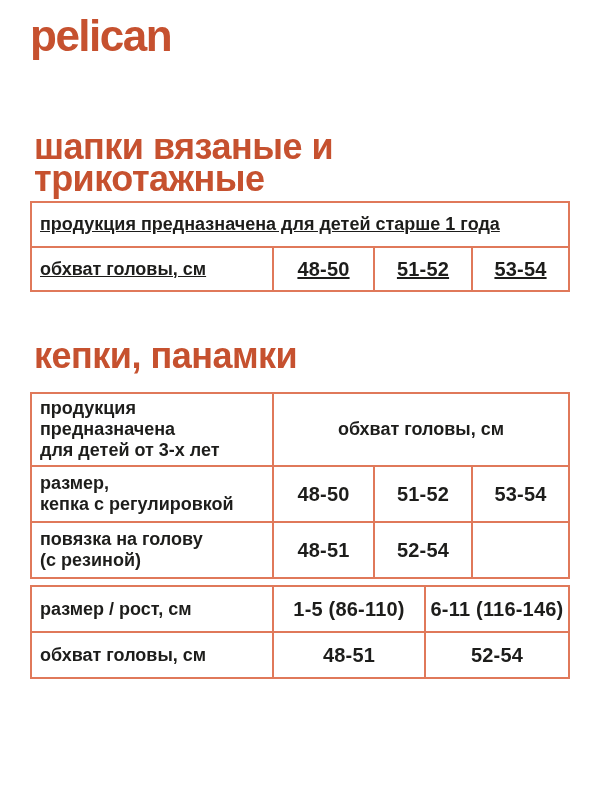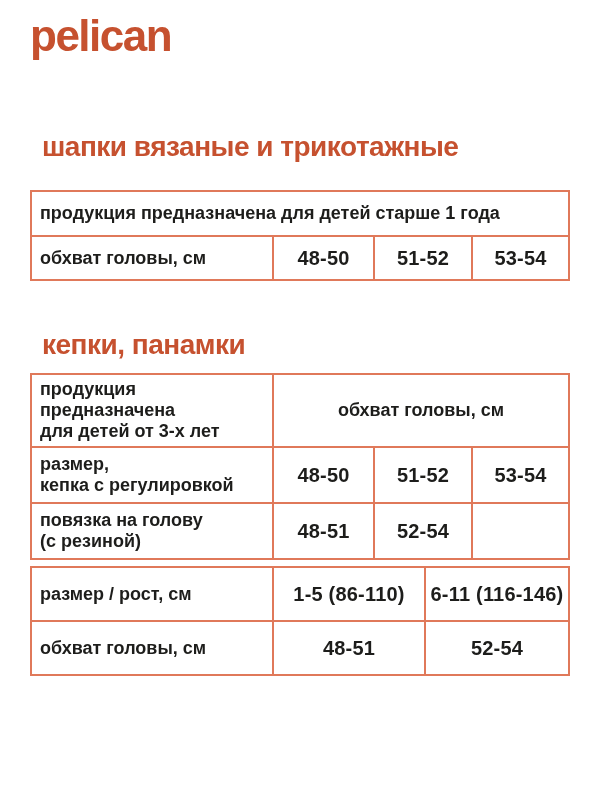--- a/index.html
+++ b/index.html
@@ -18,38 +18,38 @@
   }
   .logo {
     margin-top: 12px;
     font-size: 44px;
     line-height: 48px;
     font-weight: bold;
     letter-spacing: -1.5px;
     color: #c6512f;
   }
   .heading {
-    margin: 12px;
-    font-size: 28px;
+    margin: 4px;
+    font-size: 36px;
     line-height: 32px;
     font-weight: bold;
     letter-spacing: -0.5px;
     color: #c6512f;
   }
   .h1-pos { margin-top: 71px; }
   .h2-pos { margin-top: 48px; }
   .h3-pos { margin-top: 45px; }
 
   table.t {
     border-collapse: collapse;
     table-layout: fixed;
     width: 538px;
   }
-  .t1-pos { margin-top: 27px; }
-  .t2-pos { margin-top: 12px; padding-left: 14px; }
+  .t1-pos { margin-top: 6px; text-decoration: underline; }
+  .t2-pos { margin-top: 20px; padding-left: 14px; }
   .t3-pos { margin-top: 6px; }
 
   table.t td {
     border: 2px solid #e0795a;
     font-weight: bold;
     vertical-align: middle;
     overflow: hidden;
   }
   td.label {
     text-align: left;
@@ -63,21 +63,21 @@
     font-size: 20px;
     letter-spacing: 0.2px;
   }
   td.merged-head {
     text-align: center;
     font-size: 18px;
   }
   .t1 tr.r1 { height: 45px; }
   .t1 tr.r2 { height: 44px; }
   .t2 tr { height: 56px; }
-  .t3 tr { height: 54px; }
+  .t3 tr { height: 46px; }
 
   col.c-label { width: 242px; }
   col.c-v1 { width: 101px; }
   col.c-v2 { width: 98px; }
   col.c-v3 { width: 97px; }
   col.c-w1 { width: 152px; }
   col.c-w2 { width: 144px; }
 </style>
 </head>
 <body>

